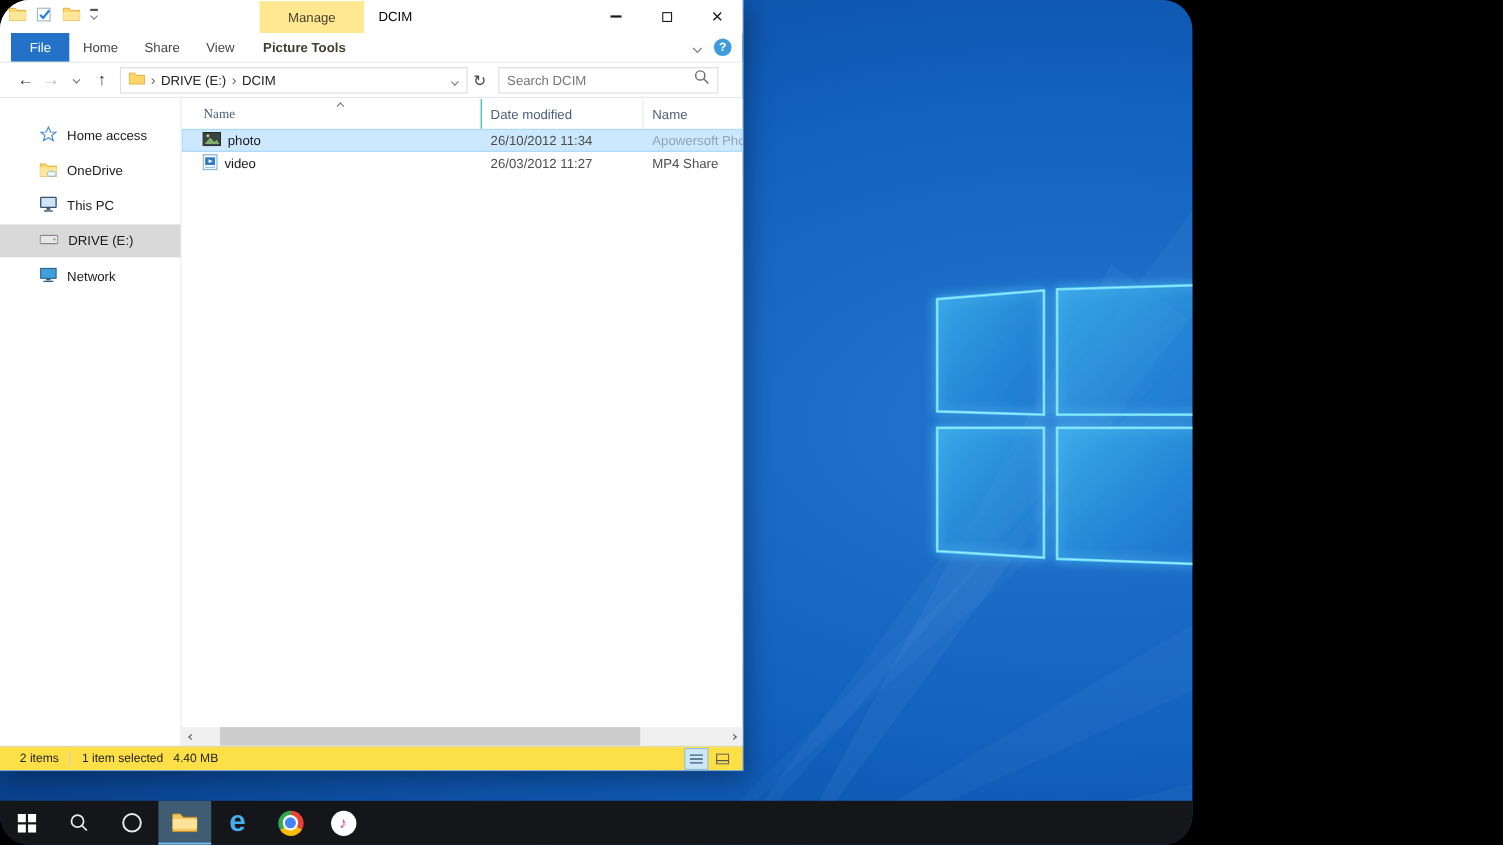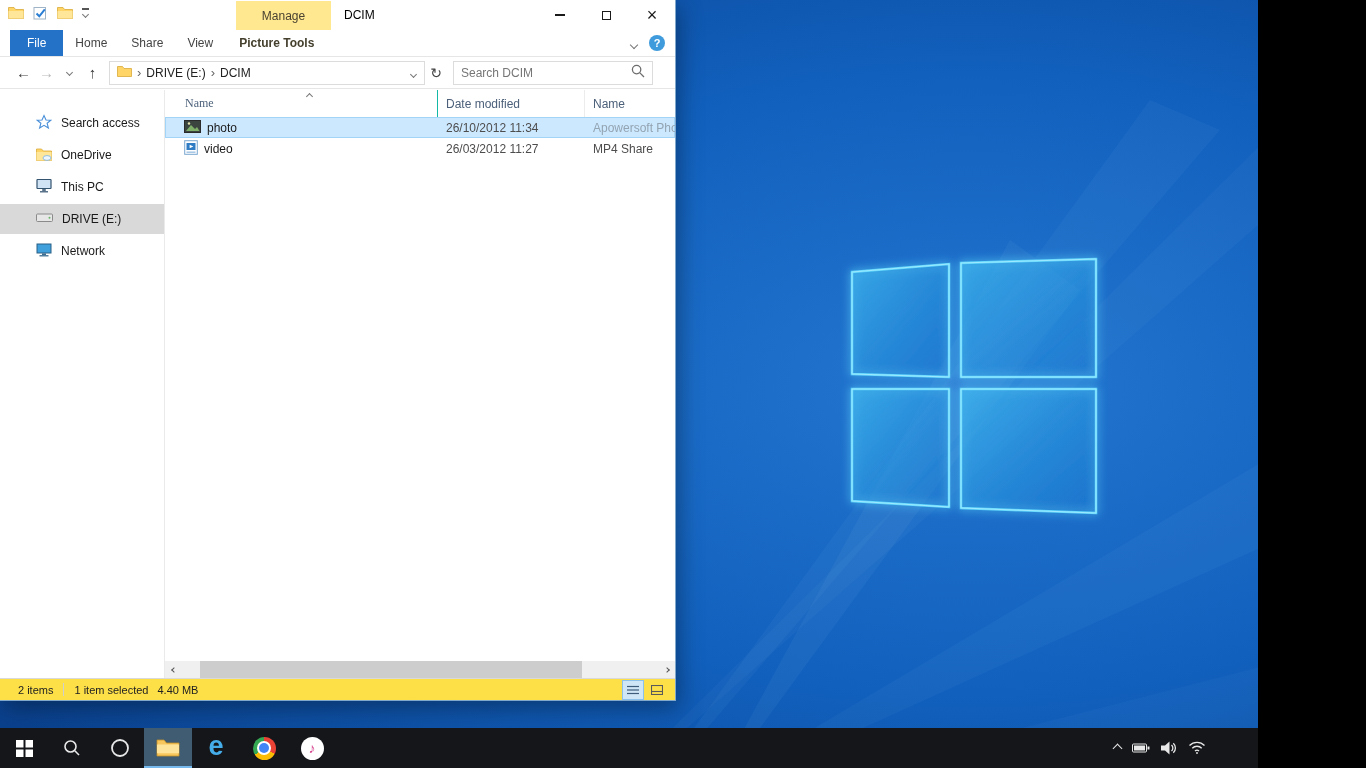--- a/index.html
+++ b/index.html
@@ -1,19 +1,19 @@
 <!DOCTYPE html>
 <html><head>
 <meta charset="utf-8">
 <style>
   * { box-sizing: border-box; margin: 0; padding: 0; }
   html,body { width:1366px; height:768px; overflow:hidden; }
   body { font-family: "Liberation Sans", sans-serif; background:#000; }
 
-  .desktop { position:relative; width:1258px; height:768px; overflow:hidden; }
+  .desktop { position:relative; width:1084px; height:768px; overflow:hidden;border-radius:27px; }
   .wallpaper { position:absolute; inset:0; width:1366px; height:768px; display:block; }
 
   
   .window { position:absolute; left:0; top:0; width:675px; height:700px; background:#fff;
             z-index:2; outline:1px solid #7fa8cc; box-shadow:4px 8px 22px rgba(0,0,0,.35); }
 
   .titlebar { position:relative; height:30px; background:#fff; }
   .qat { position:absolute; left:8px; top:5px; display:flex; gap:9px; align-items:center; }
   .qat-btn { display:flex; align-items:center; }
   .qat-caret { display:flex; flex-direction:column; align-items:center; gap:2px; }
@@ -249,21 +249,21 @@
 
     <div class="main">
 
       <div class="sidebar">
         <div class="nav-item">
           <span>
             <svg width="16" height="16" viewBox="0 0 16 16">
                 <polygon points="8,1.5 10,6 14.8,6.2 11.1,9.2 12.4,14 8,11.3 3.6,14 4.9,9.2 1.2,6.2 6,6" fill="#fff" stroke="#4a90d9" stroke-width="1.1"></polygon>
               </svg>
           </span>
-          <span>Search access</span>
+          <span>Home access</span>
         </div>
         <div class="nav-item">
           <span>
             <svg width="16" height="14">
                 <path d="M0.5 2 h5 l1.8 2 h8.2 v9.5 H0.5 z" fill="#ffd567" stroke="#d9a93a" stroke-width="0.8"></path>
                 <path d="M0.5 5 h15 v8.5 H0.5 z" fill="#ffe699"></path>
                 <ellipse cx="11" cy="11" rx="4" ry="2.4" fill="#eef6fd" stroke="#79b0dd" stroke-width="0.8"></ellipse>
               </svg>
           </span>
           <span>OneDrive</span>

